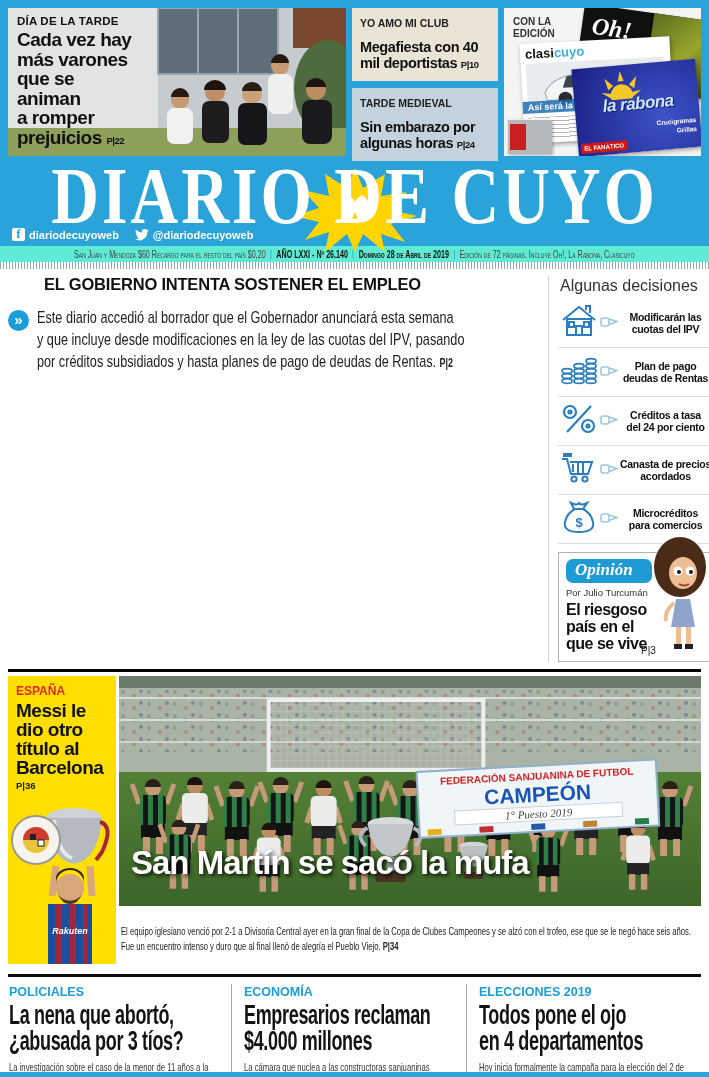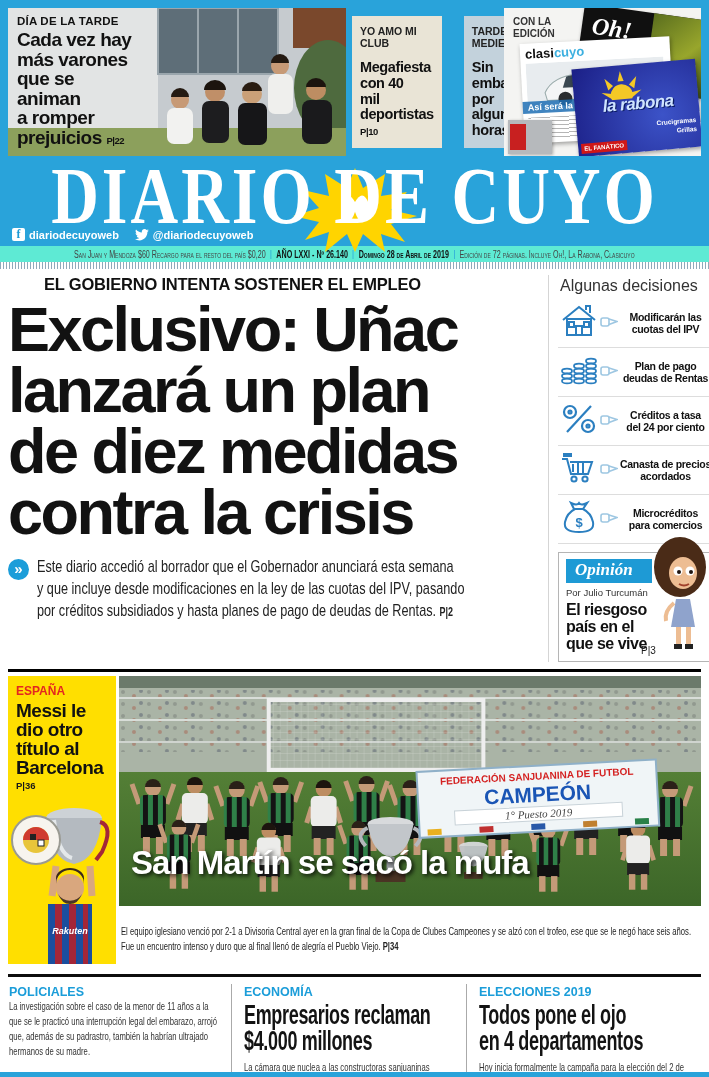--- a/index.html
+++ b/index.html
@@ -15,21 +15,21 @@
   .top-zone { background:#29a3da; padding:8px 8px 0 8px; }
   .promo-strip { display:flex; gap:6px; height:148px; }
 
   .dance-box { width:338px; background:#e9ebec; position:relative; overflow:hidden; }
   .dance-photo { position:absolute; inset:0; width:100%; height:100%; }
   .dance-text { position:absolute; left:9px; top:7px; width:126px; z-index:2; }
   .dance-kicker { font-size:11.5px; font-weight:bold; letter-spacing:.2px; color:#111; }
   .dance-headline { font-size:19px; font-weight:bold; line-height:1.03; letter-spacing:-.5px; margin-top:3px; color:#111; }
   .small-ref { font-size:9.5px; font-weight:bold; }
 
-  .mid-col { width:146px; display:flex; flex-direction:row; gap:22px;align-items:center; }
+  .mid-col { width:146px; display:flex; flex-direction:column; gap:7px; }
   .club-box { background:#e9e4d6; flex:1; padding:9px 8px; }
   .medieval-box { background:#c3d2dc; flex:1; padding:9px 8px; }
   .mid-kicker { font-size:10.5px; font-weight:bold; color:#222; }
   .mid-headline { font-size:14.5px; font-weight:bold; line-height:1.1; letter-spacing:-.4px; margin-top:11px; color:#111; }
 
   .supp-box { flex:1; background:#f4f4f2; position:relative; overflow:hidden; }
   .supp-label { position:absolute; left:9px; top:8px; width:52px; font-size:10px; font-weight:bold; color:#333; line-height:1.15; z-index:5; }
   .cover { position:absolute; box-shadow:1px 2px 4px rgba(0,0,0,.35); }
   .cover-oh { width:128px; height:78px; background:#101010; right:-6px; top:4px; transform:rotate(8deg); z-index:1; }
   .oh-title { color:#fff; font-family:"Liberation Serif",serif; font-style:italic; font-weight:bold; font-size:24px; position:absolute; left:10px; top:8px; }
@@ -79,21 +79,21 @@
 
   .sidebar { width:163px; flex:none; margin-left:10px; border-left:1px solid #d5d5d5; padding-left:9px; }
   .sidebar-title { font-size:16px; color:#333; margin:2px 0 4px 2px; }
   .decision-item { display:flex; align-items:center; padding:5px 0; border-bottom:1px solid #ddd; min-height:45px; }
   .decision-item:last-of-type { border-bottom:none; }
   .d-icon { width:42px; flex:none; text-align:center; }
   .d-hand { width:20px; flex:none; }
   .d-text { flex:1; font-size:10.5px; font-weight:bold; text-align:center; line-height:1.18; letter-spacing:-.3px; color:#111; }
 
   .opinion-box { border:1px solid #b5b5b5; margin-top:8px; position:relative; padding:6px 7px; height:110px; background:#fff; }
-  .op-bar { background:#1e9ad5; color:#fff; width:86px; padding:1px 9px 3px; font-family:"Liberation Serif",serif; font-style:italic; font-weight:bold; font-size:17px; }
+  .op-bar { background:#1e9ad5; color:#fff; width:86px; padding:1px 9px 3px; font-family:"Liberation Serif",serif; font-style:italic; font-weight:bold; font-size:17px;border-radius:7px; }
   .op-byline { font-size:9.5px; color:#333; margin-top:4px; }
   .op-headline { font-size:16px; font-weight:bold; line-height:1.06; letter-spacing:-.5px; margin-top:4px; width:100px; color:#111; }
   .op-ref { position:absolute; left:82px; bottom:5px; font-size:10px; font-weight:normal; }
   .op-caric { position:absolute; right:-4px; top:-18px; z-index:2; }
 
   .black-rule { height:3px; background:#000; margin:7px 8px 0 8px; }
 
   
   .sports-section { display:flex; margin:4px 8px 0 8px; }
   .spain-col { width:108px; flex:none; background:#ffdf00; position:relative; height:288px; overflow:hidden; }
@@ -256,24 +256,20 @@
 <div class="info-bar">
   <div class="info-inner">
     <span>San Juan y Mendoza $60 Recargo para el resto del país $0,20</span><span class="info-sep"></span><b>AÑO LXXI - Nº 26.140</b><span class="info-sep"></span><b>Domingo 28 de Abril de 2019</b><span class="info-sep"></span><span>Edición de 72 páginas. Incluye Oh!, La Rabona, Clasicuyo</span>
   </div>
 </div>
 <div class="ticker"></div>
 
 <div class="main-section">
   <div class="main-left">
     <div class="kicker-main">EL GOBIERNO INTENTA SOSTENER EL EMPLEO</div>
-    <div class="headline-main preline">Exclusivo: Uñac
-lanzará un plan
-de diez medidas
-contra la crisis</div>
     <div class="deck-row">
       <span class="deck-icon">»</span>
       <div class="deck-wrap">
         <div class="deck-text"><span class="preline">Este diario accedió al borrador que el Gobernador anunciará esta semana
 y que incluye desde modificaciones en la ley de las cuotas del IPV, pasando
 por créditos subsidiados y hasta planes de pago de deudas de Rentas.</span> <span class="pref" style="font-size:12px">P|2</span></div>
       </div>
     </div>
   </div>
 
@@ -552,20 +548,24 @@
       <div class="match-caption"><span>El equipo iglesiano venció por 2-1 a Divisoria Central ayer en la gran final de la Copa de Clubes Campeones y se alzó con el trofeo, ese que se le negó hace seis años. Fue un encuentro intenso y duro que al final llenó de alegría el Pueblo Viejo.</span> <span class="pref">P|34</span></div>
     </div>
   </div>
 </div>
 
 <div class="bottom-rule"></div>
 
 <div class="bottom-section">
   <div class="b-col">
     <div class="b-kicker">POLICIALES</div>
+    <div class="bh-wrap">
+        <div class="b-headline preline">La nena que abortó,
+¿abusada por 3 tíos?</div>
+      </div>
     <div class="bb-wrap">
         <div class="b-body"><span>La investigación sobre el caso de la menor de 11 años a la que se le practicó una interrupción legal del embarazo, arrojó que, además de su padrastro, también la habrían ultrajado hermanos de su madre.</span> </div>
       </div>
   </div>
   <div class="b-col">
     <div class="b-kicker">ECONOMÍA</div>
     <div class="bh-wrap">
         <div class="b-headline preline">Empresarios reclaman
 $4.000 millones</div>
       </div>

